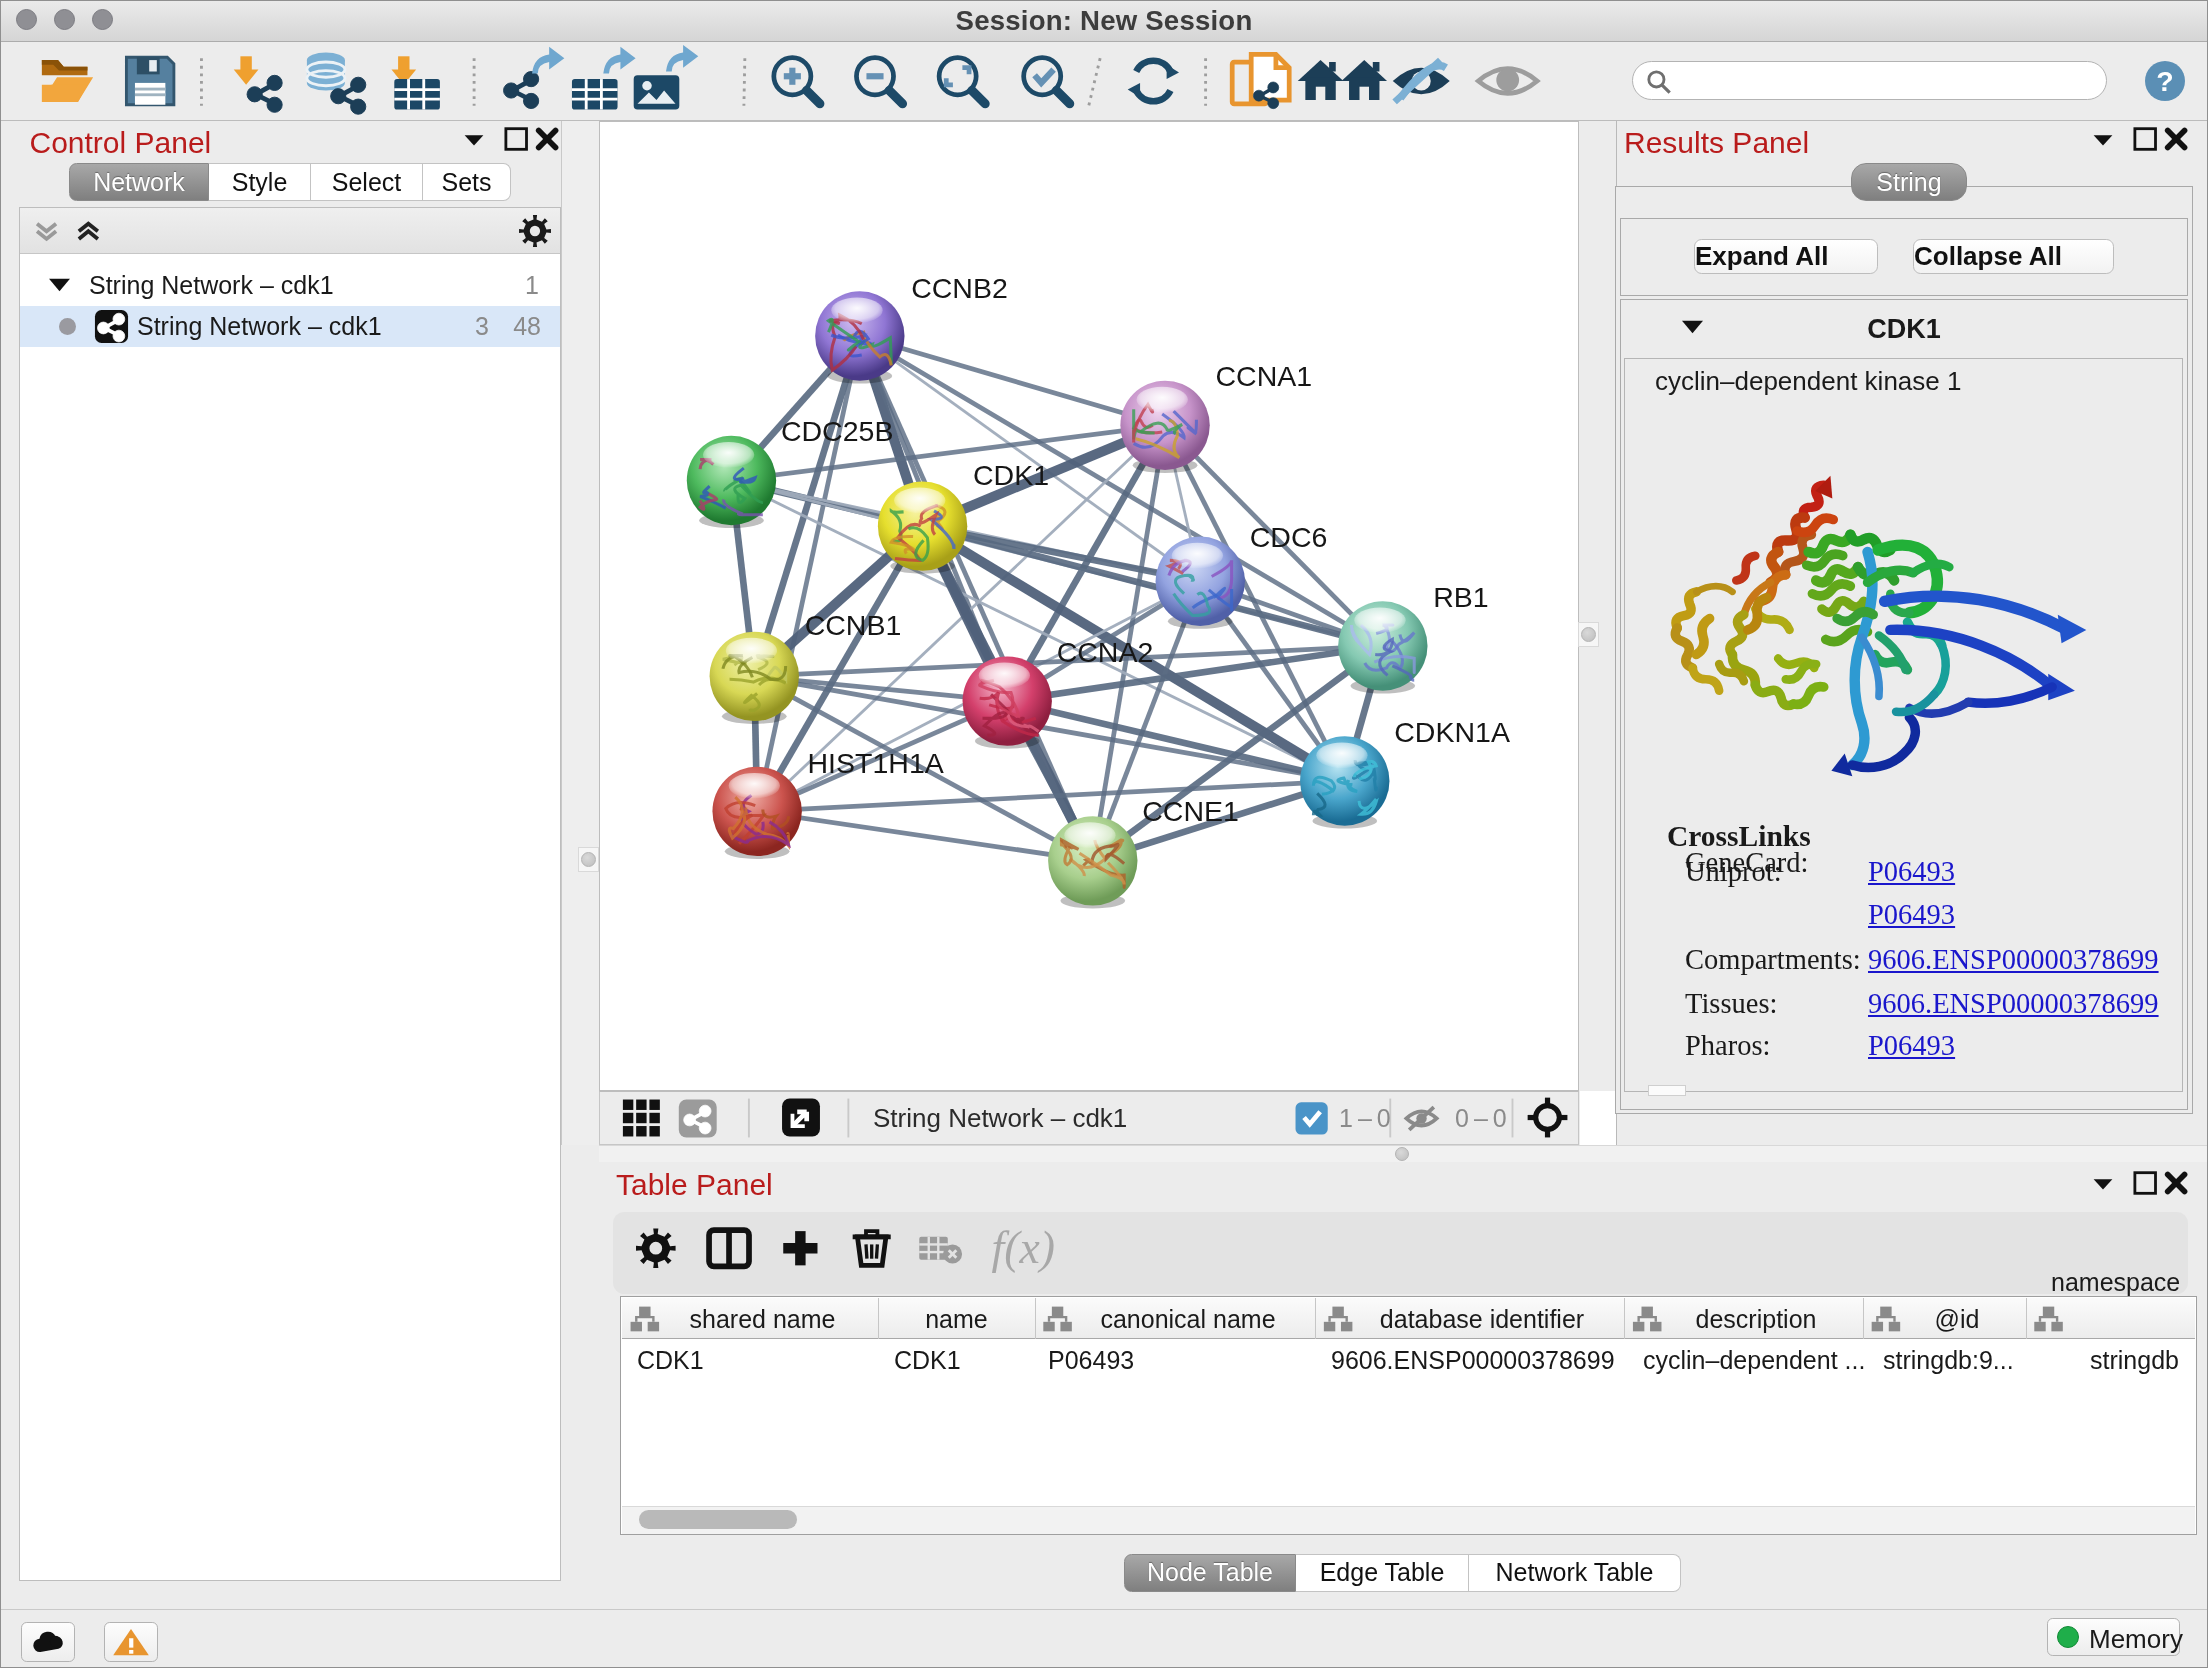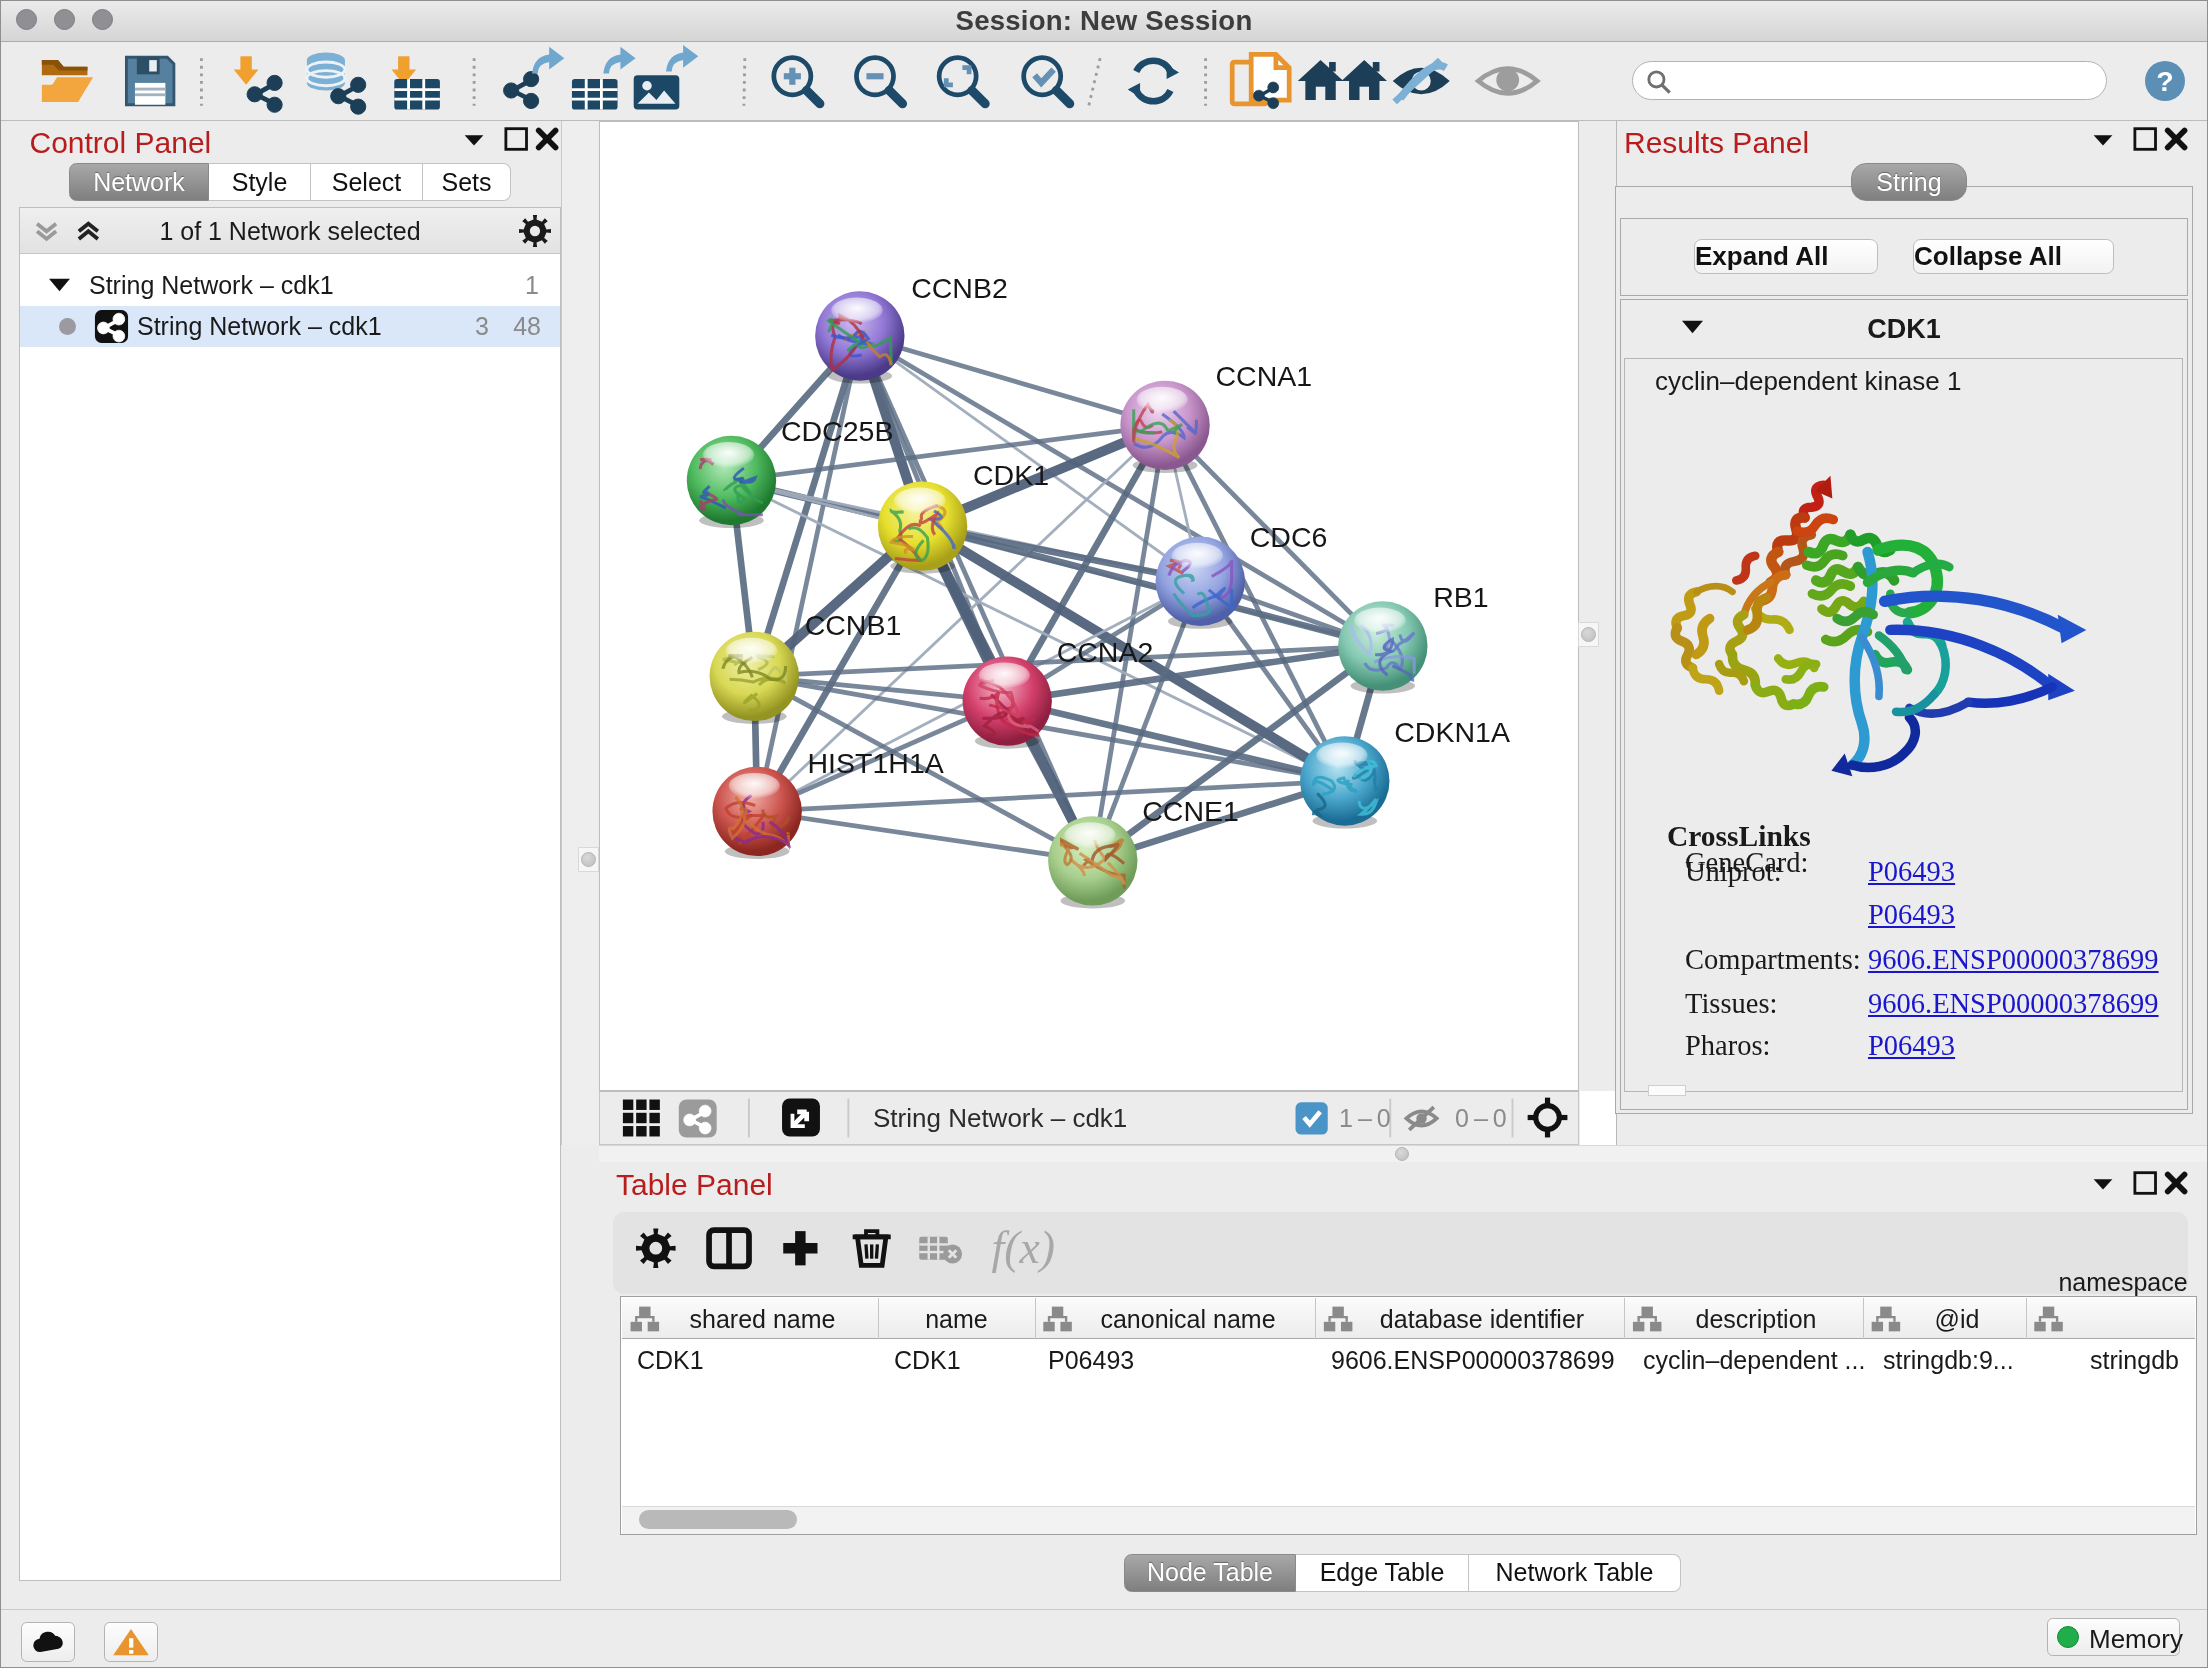--- a/index.html
+++ b/index.html
@@ -217,21 +217,20 @@
 <svg class="abs" style="left:13.3px;top:9.5px" width="86" height="28.5" viewBox="0 0 90 30">
       <g fill="none" stroke="#9a9a9a" stroke-width="4">
         <path d="M4 6 l10 8 l10 -8"></path>
         <path d="M4 14 l10 8 l10 -8"></path>
       </g>
       <g fill="none" stroke="#222" stroke-width="4">
         <path d="M48 14 l10 -8 l10 8"></path>
         <path d="M48 22 l10 -8 l10 8"></path>
       </g>
     </svg>
-<div class="abs" style="left:0;top:8.6px;width:540px;text-align:center;font-size:25px">1 of 1 Network selected</div>
 <svg class="abs" style="left:498px;top:5.7px" width="34" height="34" viewBox="0 0 36 36">
       <path d="M15.8 1.1 L20.2 1.1 L19.6 5.9 L25.4 8.3 L28.4 4.5 L31.5 7.6 L27.7 10.6 L30.1 16.4 L34.9 15.8 L34.9 20.2 L30.1 19.6 L27.7 25.4 L31.5 28.4 L28.4 31.5 L25.4 27.7 L19.6 30.1 L20.2 34.9 L15.8 34.9 L16.4 30.1 L10.6 27.7 L7.6 31.5 L4.5 28.4 L8.3 25.4 L5.9 19.6 L1.1 20.2 L1.1 15.8 L5.9 16.4 L8.3 10.6 L4.5 7.6 L7.6 4.5 L10.6 8.3 L16.4 5.9 Z M23.4 18 a5.4 5.4 0 1 0 -10.9 0 a5.4 5.4 0 1 0 10.9 0 Z" fill="#1a1a1a" fill-rule="evenodd"></path>
     </svg>
 <div class="abs listrow" style="left:0;top:57px">
       <svg class="abs" style="left:27px;top:11.4px" width="25" height="19" viewBox="0 0 26 20">
         <path d="M2 3 l22 0 l-11 13 z" fill="#111"></path>
       </svg>
       <span class="abs" style="left:69px;top:5.7px">String Network – cdk1</span>
       <span class="abs graytxt" style="left:0;top:5.7px;width:540px">
         <span style="position:absolute;right:21px">1</span>
@@ -695,21 +694,21 @@
 <div class="abs" style="left:878px;top:1305px;width:157px;text-align:center"><span style="margin-left:0px">name</span></div>
 <div class="abs colsep" style="left:1035px;top:1298px"></div>
 <div class="abs" style="left:1035px;top:1305px;width:281px;text-align:center"><span style="margin-left:25px">canonical name</span></div>
 <div class="abs colsep" style="left:1315px;top:1298px"></div>
 <div class="abs" style="left:1315px;top:1305px;width:309px;text-align:center"><span style="margin-left:25px">database identifier</span></div>
 <div class="abs colsep" style="left:1624px;top:1298px"></div>
 <div class="abs" style="left:1624px;top:1305px;width:239px;text-align:center"><span style="margin-left:25px">description</span></div>
 <div class="abs colsep" style="left:1863px;top:1298px"></div>
 <div class="abs" style="left:1863px;top:1305px;width:163px;text-align:center"><span style="margin-left:25px">@id</span></div>
 <div class="abs colsep" style="left:2026px;top:1298px"></div>
-<div class="abs" style="left:2026px;top:1268px;width:169px;text-align:center"><span style="margin-left:25px">namespace</span></div>
+<div class="abs" style="left:2026px;top:1268px;width:169px;"><span style="margin-left:25px">namespace</span></div>
 <svg class="abs" style="left:622px;top:1298px" width="1573" height="41" viewBox="0 0 1654 43">
     <g transform="translate(24,22) scale(1.0)" fill="#8a8a8a">
       <rect x="-6" y="-13" width="12" height="10"></rect>
       <rect x="-15" y="3" width="12" height="10"></rect>
       <rect x="3" y="3" width="12" height="10"></rect>
       <path d="M-9 3 v-5 h18 v5 M0 -3 v-4" stroke="#8a8a8a" stroke-width="2.5" fill="none"></path>
     </g>
     <g transform="translate(458,22) scale(1.0)" fill="#8a8a8a">
       <rect x="-6" y="-13" width="12" height="10"></rect>
       <rect x="-15" y="3" width="12" height="10"></rect>

